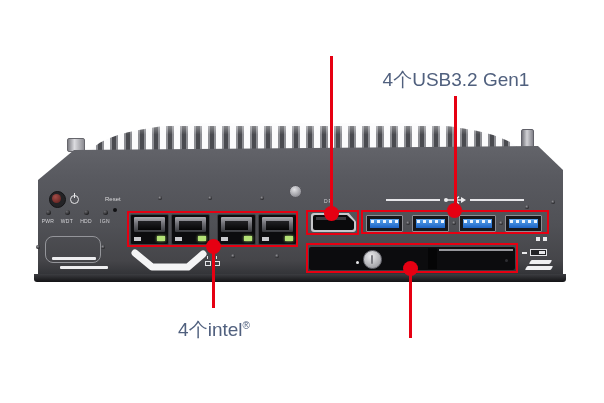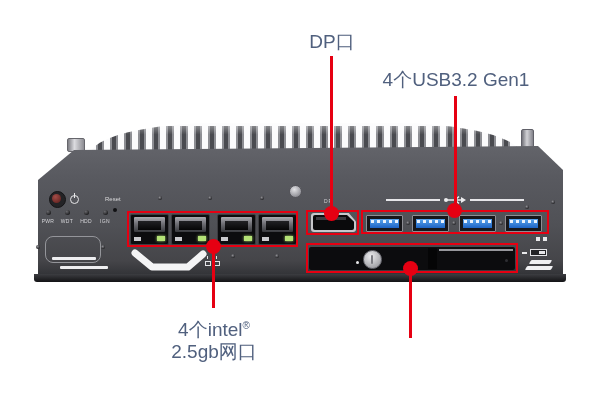--- a/index.html
+++ b/index.html
@@ -116,25 +116,23 @@
   .diskbar{position:absolute;height:4px;background:#f0f0f2;transform:skewX(-30deg);border-radius:1px;}
 
   .lanicon-sq{position:absolute;width:6px;height:5px;border:1px solid #e4e4e7;box-sizing:border-box;}
   .lanicon-tick{position:absolute;width:1px;height:3px;background:#e4e4e7;}
 </style>
 </head>
 <body>
 
 <div class="stage">
 
-  <div class="callout lbl-dp">DP口</div>
   <div class="callout lbl-usb">4个USB3.2 Gen1</div>
   <div class="callout lbl-lan">
     <span>4个intel</span><span class="reg">®</span><br>
-    <span>2.5gb网口</span>
   </div>
 
   <div class="antenna antenna-l"></div>
   <div class="antenna antenna-r"></div>
   <div class="heatsink">
     <div class="fins"></div>
     <div class="shade"></div>
   </div>
   <div class="chassis"></div>
   <div class="base-shadow"></div>

